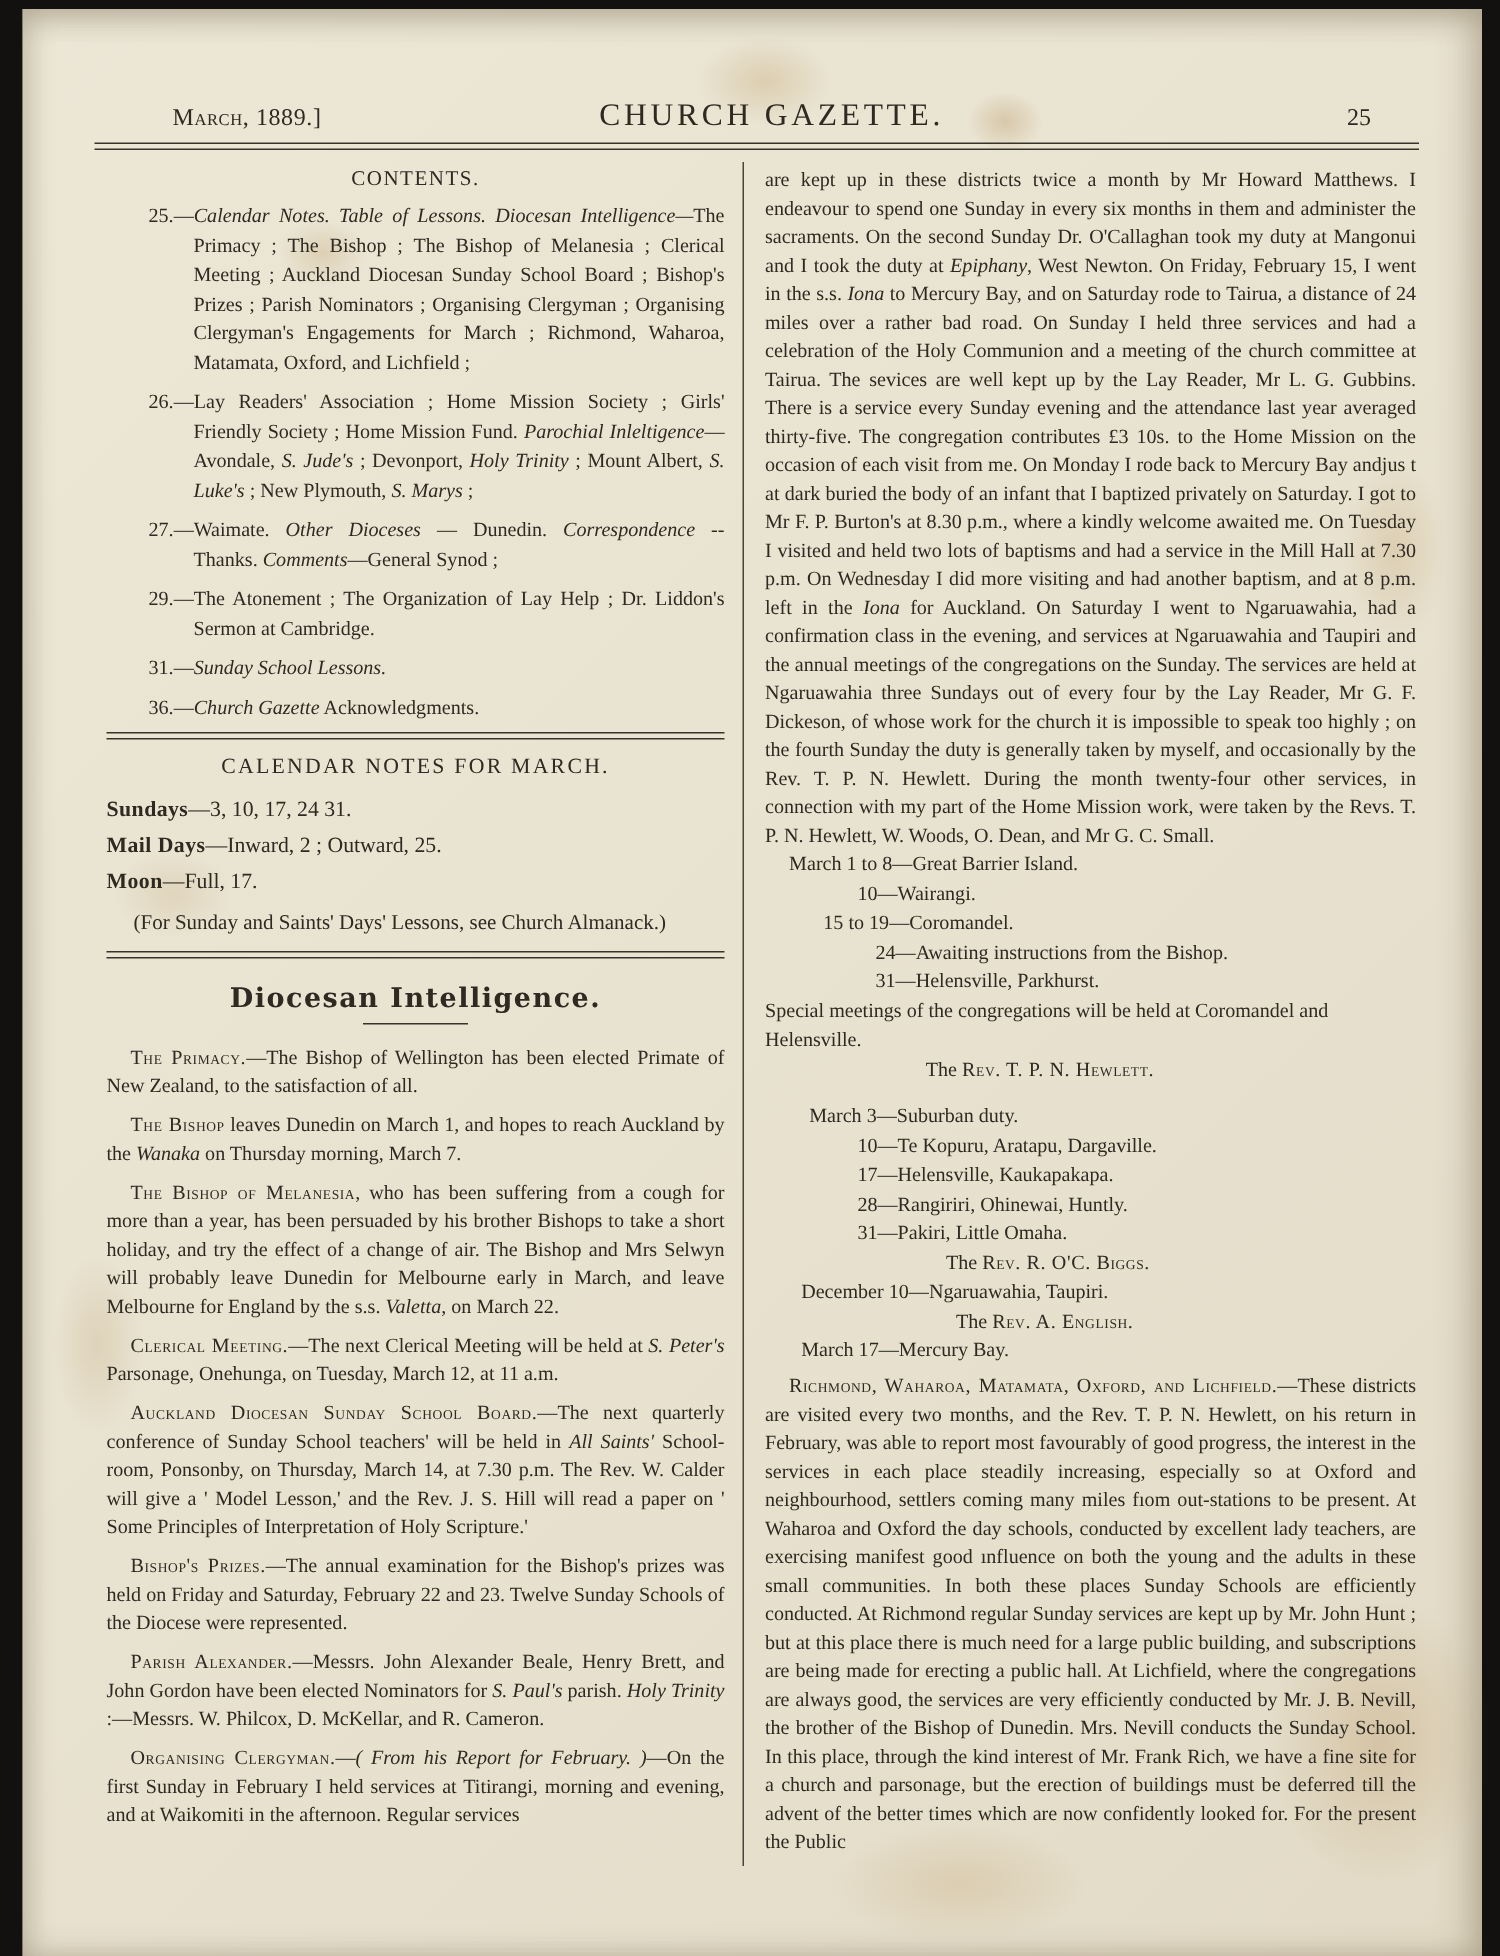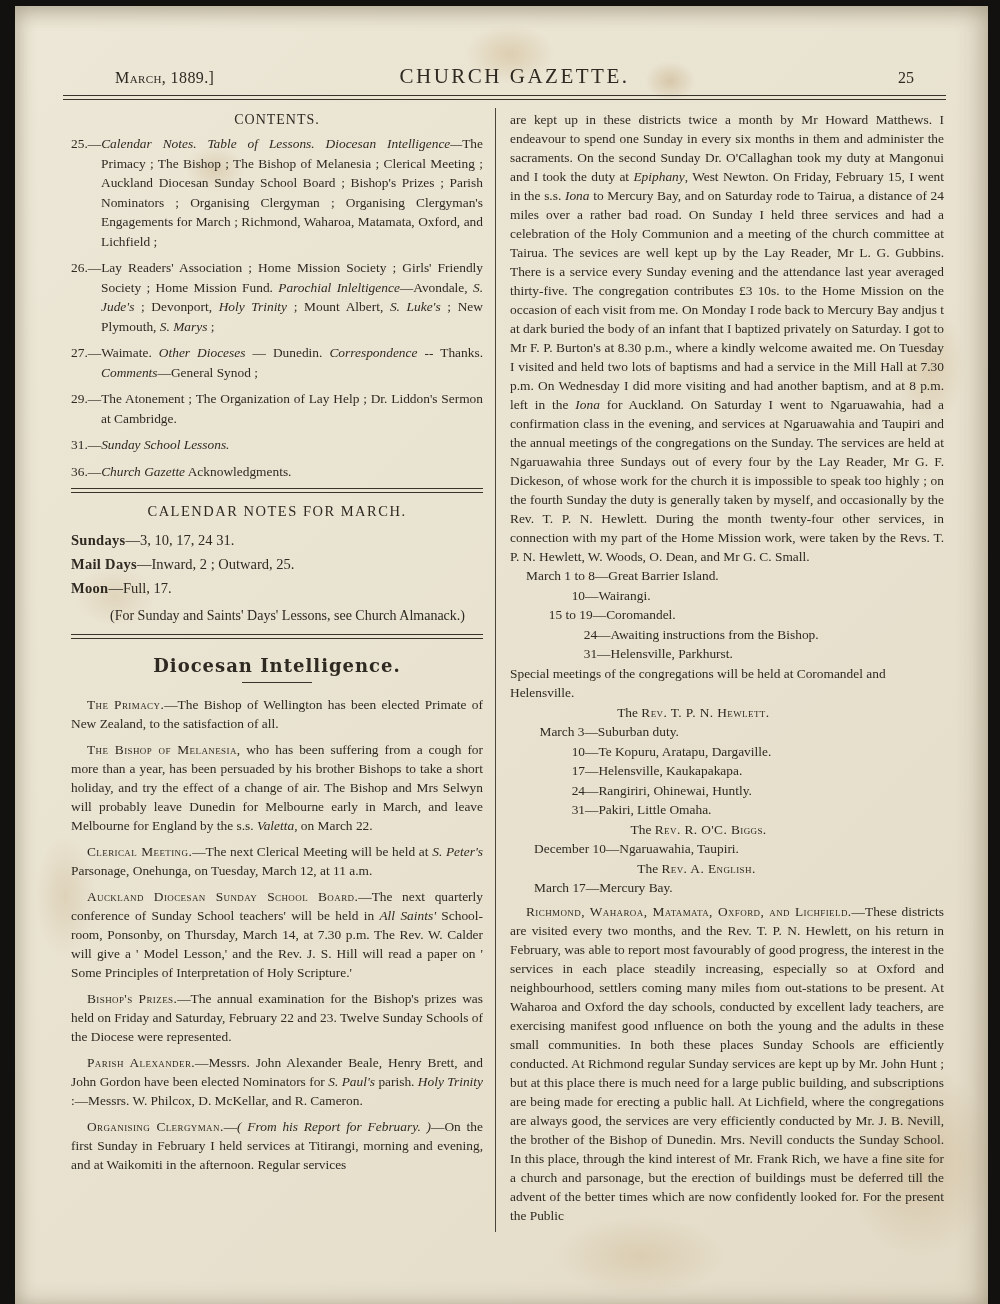--- a/index.html
+++ b/index.html
@@ -33,26 +33,26 @@
   .rule2{border-top:1.5px solid #37332a;border-bottom:1px solid #37332a;height:3px;margin:2px 0 0 0;}
   .rule2.short{margin:6px 0;}
 
   .cols{display:flex;margin-top:8px;}
   .col-left{width:432px;padding:2px 12px 0 8px;box-sizing:border-box;}
   .col-right{flex:1;border-left:1px solid #4a453a;padding:2px 2px 0 14px;box-sizing:border-box;}
 
   .bodytext{font-size:13.4px;line-height:19px;text-align:justify;}
 
   .contents-title{text-align:center;font-size:14px;letter-spacing:1px;margin:2px 0 6px 0;}
-  .c-item{font-size:13.4px;line-height:19.5px;text-align:justify;padding-left:30px;text-indent:-30px;margin-bottom:7px;}
+  .c-item{font-size:13.4px;line-height:19.5px;text-align:justify;padding-left:30px;text-indent:-30px;margin-bottom:7px;margin-left:28px;}
 
   .cal-title{text-align:center;font-size:14.5px;letter-spacing:1.5px;margin:10px 0 8px 0;}
   .cal-line{font-size:14.5px;line-height:24px;}
   .cal-lead{font-weight:bold;letter-spacing:.3px;margin-top:44px;}
-  .cal-note{text-align:right;font-size:14px;line-height:20px;margin:6px 18px 8px 18px;}
+  .cal-note{text-align:left;font-size:14px;line-height:20px;margin:6px 18px 8px 18px;}
 
   .dio-head{text-align:center;font-size:18px;font-weight:bold;margin:16px 0 2px 0;letter-spacing:1px;font-family:"DejaVu Serif",serif;}
   .dio-rule{width:70px;border-top:1.5px solid #37332a;margin:6px auto 12px auto;}
 
   .para{font-size:13.4px;line-height:19px;text-align:justify;text-indent:16px;margin:0 0 7px 0;font-family:Liberation Serif, serif;}
 
   .sc{font-variant:small-caps;letter-spacing:.4px;}
   .it{font-style:italic;}
 
   .eng{font-size:13.4px;line-height:19.5px;}
@@ -102,43 +102,44 @@
             <div class="cal-line"><span class="cal-lead">Mail Days</span><span>—Inward, 2 ; Outward, 25.</span></div>
             <div class="cal-line"><span class="cal-lead">Moon</span><span>—Full, 17.</span></div>
           </div>
         <div class="cal-note">(For Sunday and Saints' Days' Lessons, see Church Almanack.)</div>
         <div class="rule2 short"></div>
 
         <div class="dio-head">Diocesan Intelligence.</div>
         <div class="dio-rule"></div>
         <div id="diocesan-paragraphs">
             <p class="para"><span class="sc">The Primacy.</span><span>—The Bishop of  Wellington has  been  elected Primate of New Zealand, to the satisfaction of all.</span></p>
+            <p class="para"><span class="sc">The Bishop</span><span> leaves Dunedin on March 1, and hopes to reach Auckland by the </span><span class="it">Wanaka</span><span> on Thursday morning, March 7.</span></p>
             <p class="para"><span class="sc">The Bishop of Melanesia</span><span>, who has been suffering from a cough for more than a year, has been persuaded by his brother Bishops to take a short holiday, and try the effect of a change of air.   The Bishop and Mrs Selwyn will probably leave Dunedin for Melbourne early in March, and leave Melbourne for England by the s.s. </span><span class="it">Valetta</span><span>, on March 22.</span></p>
             <p class="para"><span class="sc">Clerical Meeting.</span><span>—The next Clerical Meeting will be held at </span><span class="it">S. Peter's</span><span> Parsonage, Onehunga, on Tuesday, March 12, at 11 a.m.</span></p>
             <p class="para"><span class="sc">Auckland Diocesan Sunday School Board.</span><span>—The next quarterly conference of Sunday School teachers' will be held in </span><span class="it">All Saints'</span><span> School-room, Ponsonby, on Thursday, March 14, at 7.30 p.m.   The Rev. W. Calder will give a ' Model Lesson,' and the Rev. J. S. Hill will read a paper on ' Some Principles of Interpretation of Holy Scripture.'</span></p>
             <p class="para"><span class="sc">Bishop's Prizes.</span><span>—The annual examination for the Bishop's prizes was held on Friday and Saturday, February 22 and 23. Twelve Sunday Schools of the Diocese were represented.</span></p>
             <p class="para"><span class="sc">Parish Alexander.</span><span>—Messrs.  John Alexander Beale, Henry Brett, and John Gordon have been elected Nominators for </span><span class="it">S. Paul's</span><span> parish.  </span><span class="it">Holy Trinity</span><span> :—Messrs. W. Philcox, D. McKellar, and R. Cameron.</span></p>
             <p class="para"><span class="sc">Organising Clergyman.</span><span>—</span><span class="it">( From his Report for February. )</span><span>—On the first Sunday in February I held services at Titirangi, morning and evening, and at Waikomiti in the afternoon.   Regular services</span></p>
           </div>
       </div>
 
       <div class="col-right">
         <p class="bodytext rich-para" id="report-paragraph"><span>are kept up in these districts twice a month by Mr Howard Matthews.   I endeavour to spend one Sunday in every six months in them and administer the sacraments.  On the second Sunday Dr. O'Callaghan took my duty at Mangonui and I took the duty at </span><span class="it">Epiphany</span><span>, West Newton.  On Friday, February 15, I went in the s.s. </span><span class="it">Iona</span><span> to Mercury Bay, and on Saturday rode to Tairua, a distance of 24 miles over a rather bad road.  On Sunday I held three services and had a celebration of the Holy Communion and a meeting of the church committee at Tairua.  The sevices are well kept up by the Lay Reader, Mr L. G. Gubbins.  There is a service every Sunday evening and the attendance last year averaged thirty-five.  The congregation contributes £3 10s. to the Home Mission on the occasion of each visit from me.   On Monday I rode back to Mercury Bay andjus t at dark buried the body of an infant that I baptized privately on Saturday.  I got to Mr F. P. Burton's at 8.30 p.m., where a kindly welcome awaited me.  On Tuesday I visited and held two lots of baptisms and had a service in the Mill Hall at 7.30 p.m.  On Wednesday I did more visiting and had another baptism, and at 8 p.m. left in the </span><span class="it">Iona</span><span> for Auckland.   On Saturday I went to Ngaruawahia, had a confirmation class in the evening, and services at Ngaruawahia and Taupiri and the annual meetings of the congregations on the Sunday.  The services are held at Ngaruawahia three Sundays out of every four by the Lay Reader, Mr G. F. Dickeson, of whose work for the church it is impossible to speak too highly ; on the fourth Sunday the duty is generally taken by myself, and occasionally by the Rev. T. P. N. Hewlett.  During the month twenty-four other services, in connection with my part of the Home Mission work, were taken by the Revs. T. P. N. Hewlett, W. Woods, O. Dean, and Mr G. C. Small.</span></p>
         <div class="eng" id="engagements">
             <div class="eline" style="padding-left: 1.2em;"><span>March 1 to 8—Great Barrier Island.</span></div>
             <div class="eline" style="padding-left: 4.6em;"><span>10—Wairangi.</span></div>
             <div class="eline" style="padding-left: 2.9em;"><span>15 to 19—Coromandel.</span></div>
             <div class="eline" style="padding-left: 5.5em;"><span>24—Awaiting instructions from the Bishop.</span></div>
             <div class="eline" style="padding-left: 5.5em;"><span>31—Helensville, Parkhurst.</span></div>
             <div class="eline" style="padding-left: 0em;"><span>  Special meetings of the congregations will be held at Coromandel and Helensville.</span></div>
             <div class="eline" style="padding-left: 8em;"><span>The </span><span class="sc">Rev. T. P. N. Hewlett.</span></div>
-            <div class="eline" style="padding-left: 2.2em;"><span>March 3—Suburban duty.</span></div>
+            <div class="eline" style="padding-left: 2.2em; margin-top: 12px;"><span>March 3—Suburban duty.</span></div>
             <div class="eline" style="padding-left: 4.6em;"><span>10—Te Kopuru, Aratapu, Dargaville.</span></div>
             <div class="eline" style="padding-left: 4.6em;"><span>17—Helensville, Kaukapakapa.</span></div>
-            <div class="eline" style="padding-left: 4.6em;"><span>24—Rangiriri, Ohinewai, Huntly.</span></div>
+            <div class="eline" style="padding-left: 4.6em;"><span>28—Rangiriri, Ohinewai, Huntly.</span></div>
             <div class="eline" style="padding-left: 4.6em;"><span>31—Pakiri, Little Omaha.</span></div>
             <div class="eline" style="padding-left: 9em;"><span>The </span><span class="sc">Rev. R. O'C. Biggs.</span></div>
             <div class="eline" style="padding-left: 1.8em;"><span>December 10—Ngaruawahia, Taupiri.</span></div>
             <div class="eline" style="padding-left: 9.5em;"><span>The </span><span class="sc">Rev. A. English.</span></div>
             <div class="eline" style="padding-left: 1.8em;"><span>March 17—Mercury Bay.</span></div>
           </div>
         <p class="para" id="richmond-paragraph" style="margin-top:4px;"><span class="sc">Richmond, Waharoa, Matamata, Oxford, and Lichfield.</span><span>—These districts are visited every two months, and the Rev. T. P. N. Hewlett, on his return in February, was able to report most favourably of good progress, the interest in the services in each place steadily increasing, especially so at Oxford and neighbourhood, settlers coming many miles fıom out-stations to be present. At Waharoa and Oxford the day schools, conducted by excellent lady teachers, are exercising manifest good ınfluence on both the young and the adults in these small communities.  In both these places Sunday Schools are efficiently conducted.  At Richmond regular Sunday services are kept up by Mr. John Hunt ; but at this place there is much need for a large public building, and subscriptions are being made for erecting a public hall.   At Lichfield, where the congregations are always good, the services are very efficiently conducted by Mr. J. B. Nevill, the brother of the Bishop of Dunedin.   Mrs. Nevill conducts the Sunday School. In this place, through the kind interest of Mr. Frank Rich, we have a fine site for a church and parsonage, but the erection of buildings must be deferred till the advent of the better times which are now confidently looked for.   For the present the Public</span></p>
       </div>
 
     </div>

